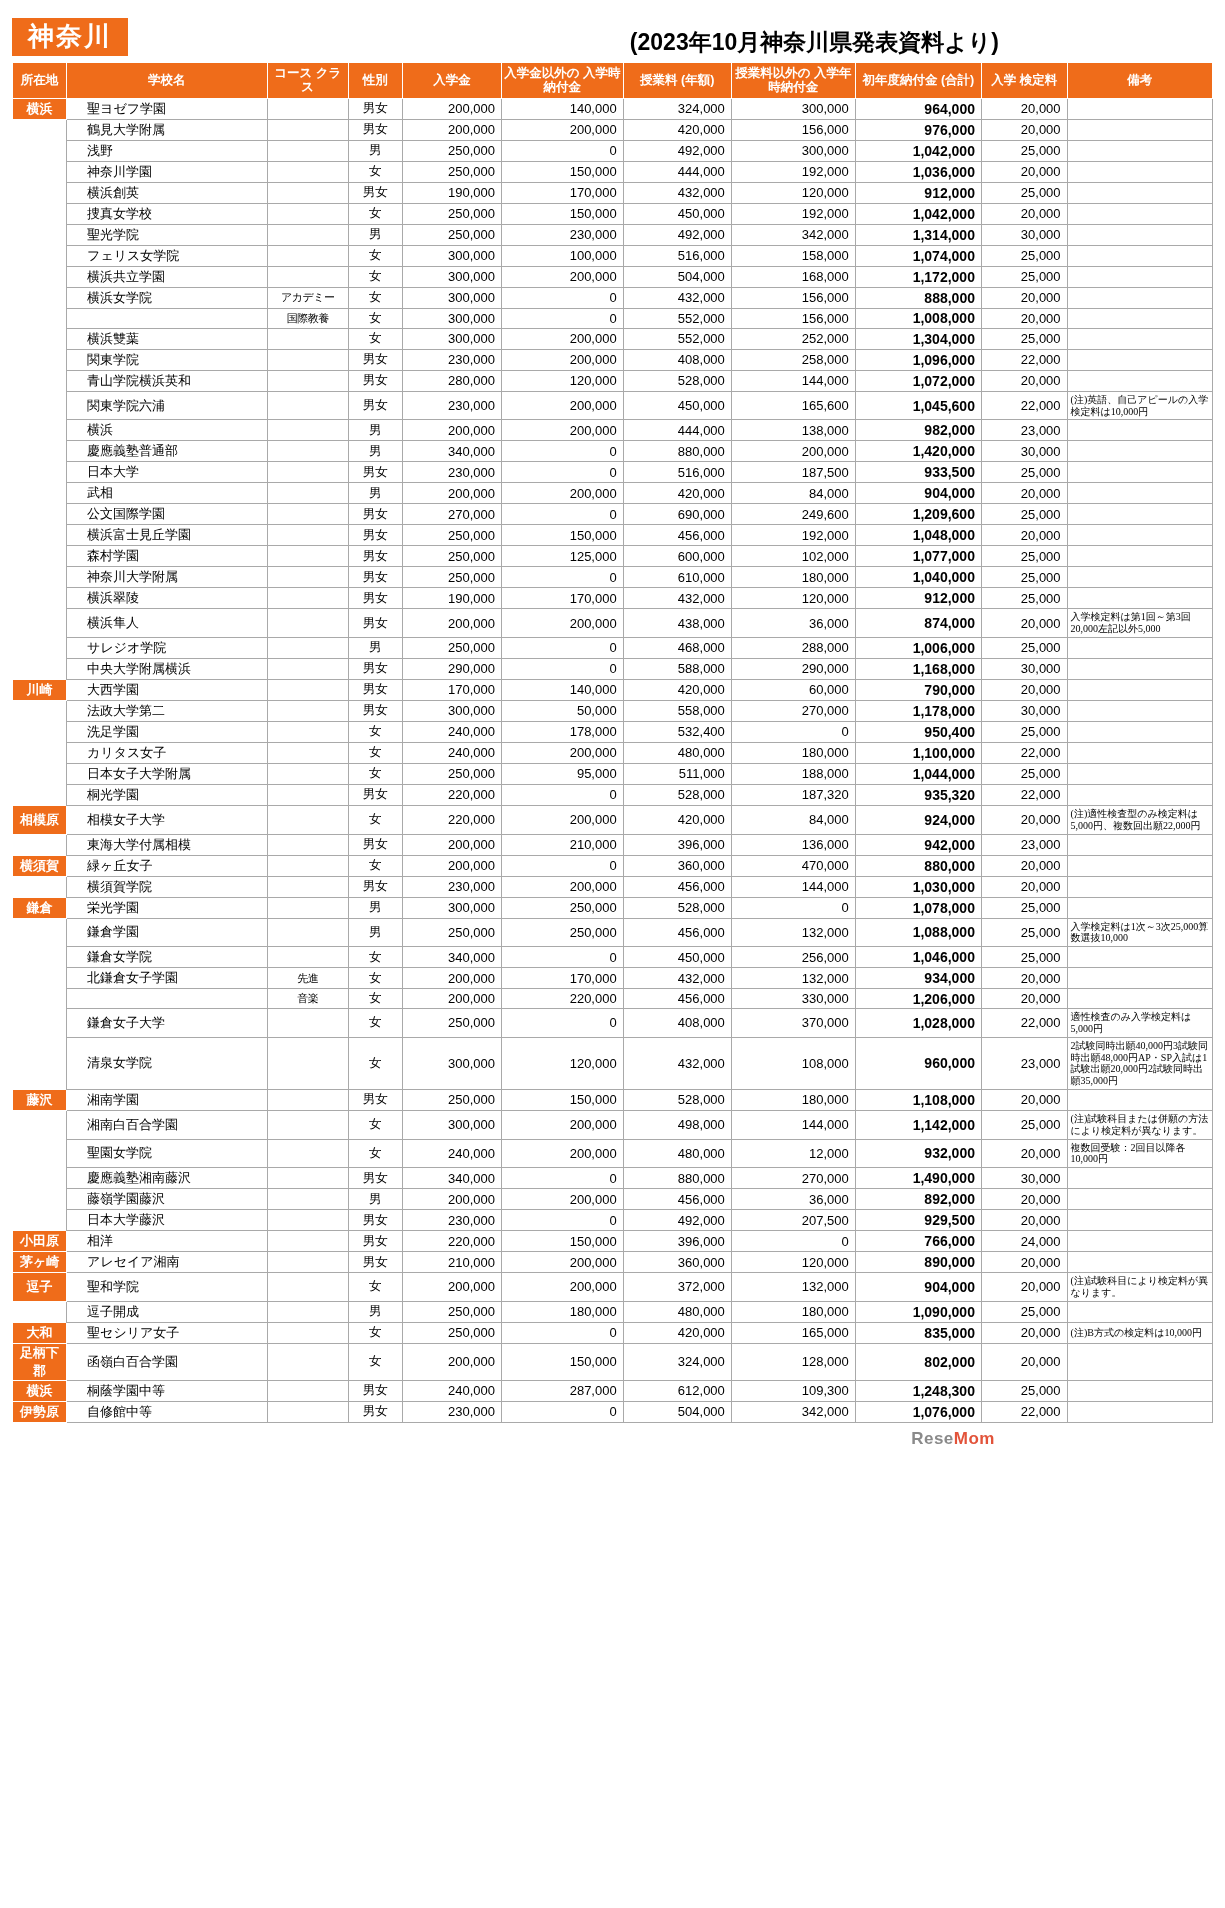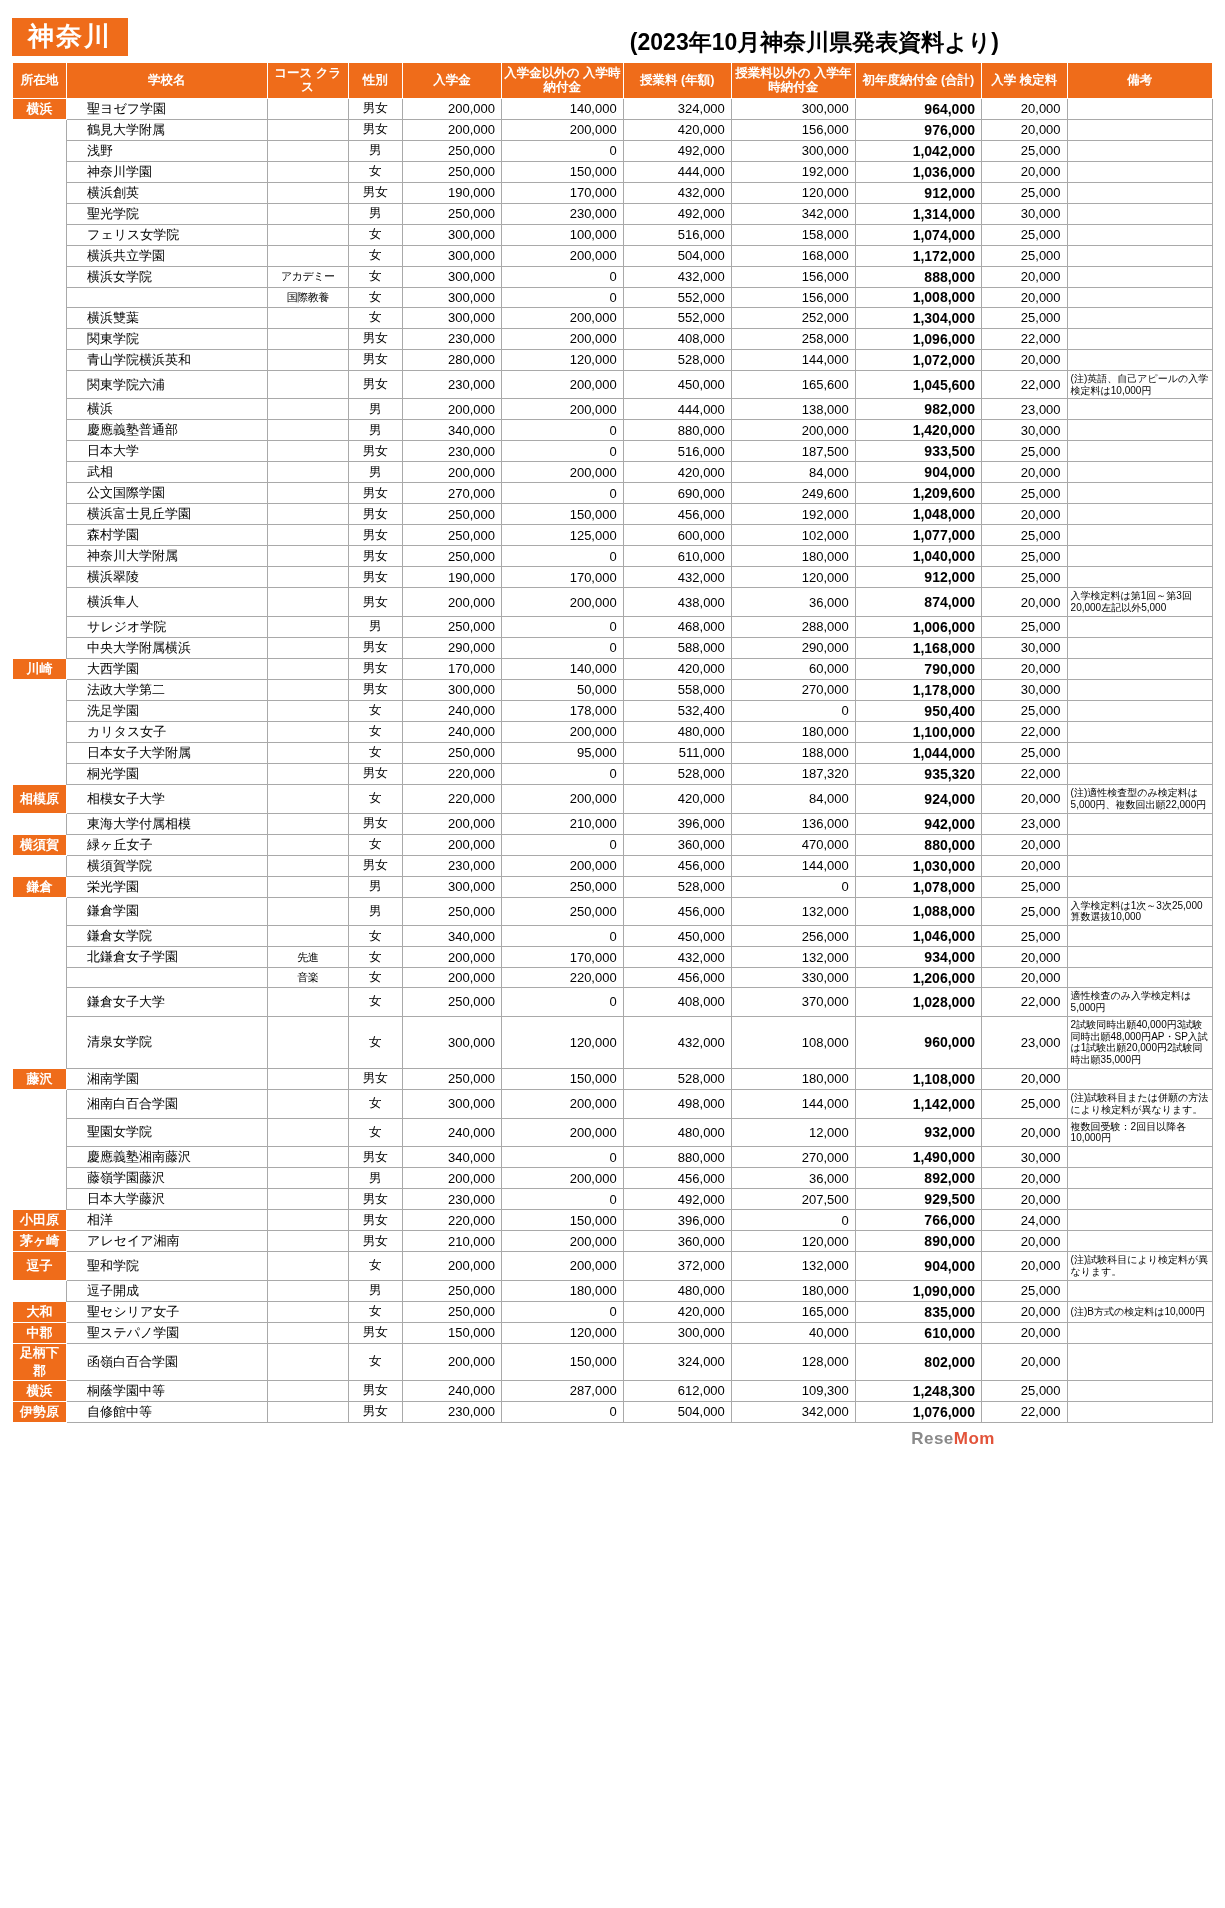--- a/index.html
+++ b/index.html
@@ -99,20 +99,21 @@
   td.course{text-align:center;font-size:11px;letter-spacing:-0.5px;margin-left:10px;}
   td.sex{text-align:center;font-size:12.5px;}
   td.num{text-align:right;font-family:"Liberation Sans",sans-serif;font-size:13px;padding-right:6px;}
   td.total{text-align:right;font-weight:bold;font-size:14px;padding-right:6px;}
   td.bikou{
     text-align:left;
     font-size:10px;
     line-height:1.18;
     padding:2px 3px;
     white-space:pre-line;
+    font-family:Liberation Serif, serif;
   }
   tr.tall td{height:auto;}
   
   .footer{
     display:flex;
     justify-content:flex-end;
     padding:6px 4px 10px 0;
   }
   .logo{
     font-size:17px;
@@ -228,20 +229,33 @@
           <td class="num">190,000</td>
           <td class="num">170,000</td>
           <td class="num">432,000</td>
           <td class="num">120,000</td>
           <td class="total">912,000</td>
           <td class="num">25,000</td>
           <td class="bikou"></td>
         </tr>
         <tr>
           <td class="area blank"></td>
+          <td class="school">捜真女学校</td>
+          <td class="course"></td>
+          <td class="sex">女</td>
+          <td class="num">250,000</td>
+          <td class="num">150,000</td>
+          <td class="num">450,000</td>
+          <td class="num">192,000</td>
+          <td class="total">1,042,000</td>
+          <td class="num">20,000</td>
+          <td class="bikou"></td>
+        </tr>
+        <tr>
+          <td class="area blank"></td>
           <td class="school">聖光学院</td>
           <td class="course"></td>
           <td class="sex">男</td>
           <td class="num">250,000</td>
           <td class="num">230,000</td>
           <td class="num">492,000</td>
           <td class="num">342,000</td>
           <td class="total">1,314,000</td>
           <td class="num">30,000</td>
           <td class="bikou"></td>
@@ -862,33 +876,20 @@
           <td class="school">聖セシリア女子</td>
           <td class="course"></td>
           <td class="sex">女</td>
           <td class="num">250,000</td>
           <td class="num">0</td>
           <td class="num">420,000</td>
           <td class="num">165,000</td>
           <td class="total">835,000</td>
           <td class="num">20,000</td>
           <td class="bikou">(注)B方式の検定料は10,000円</td>
-        </tr>
-        <tr>
-          <td class="area">中郡</td>
-          <td class="school">聖ステパノ学園</td>
-          <td class="course"></td>
-          <td class="sex">男女</td>
-          <td class="num">150,000</td>
-          <td class="num">120,000</td>
-          <td class="num">300,000</td>
-          <td class="num">40,000</td>
-          <td class="total">610,000</td>
-          <td class="num">20,000</td>
-          <td class="bikou"></td>
         </tr>
         <tr>
           <td class="area">足柄下郡</td>
           <td class="school">函嶺白百合学園</td>
           <td class="course"></td>
           <td class="sex">女</td>
           <td class="num">200,000</td>
           <td class="num">150,000</td>
           <td class="num">324,000</td>
           <td class="num">128,000</td>

